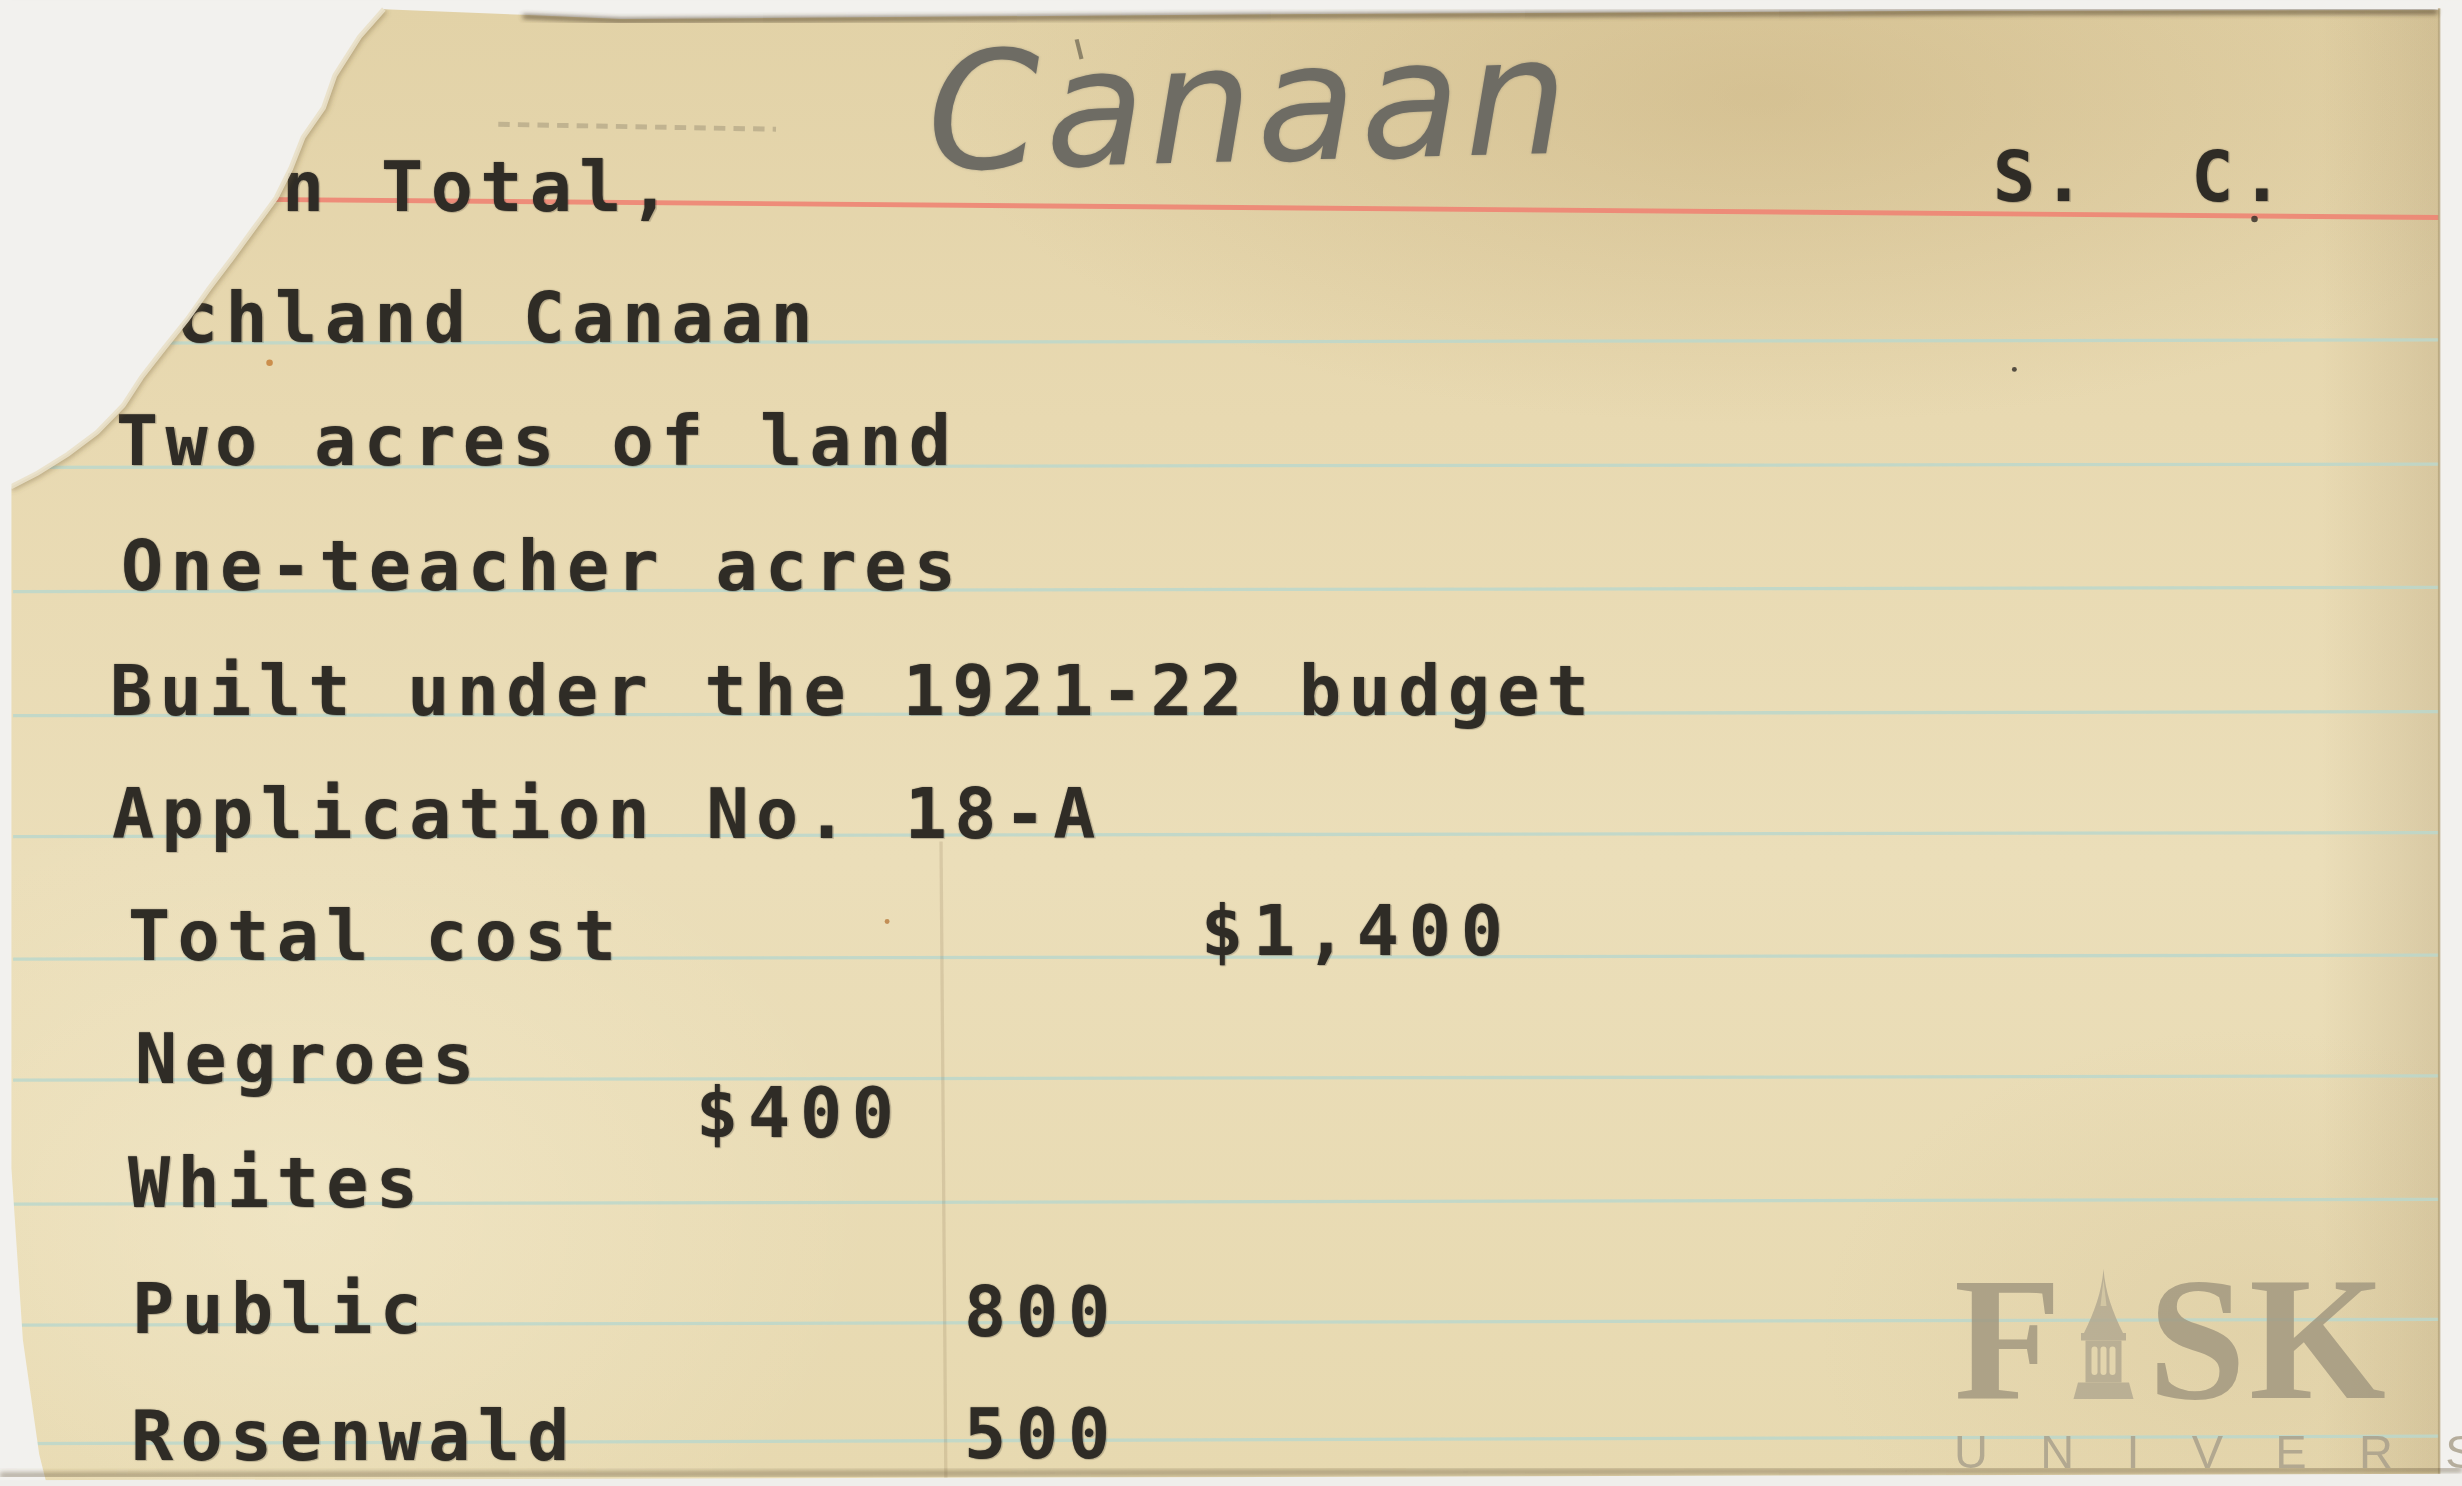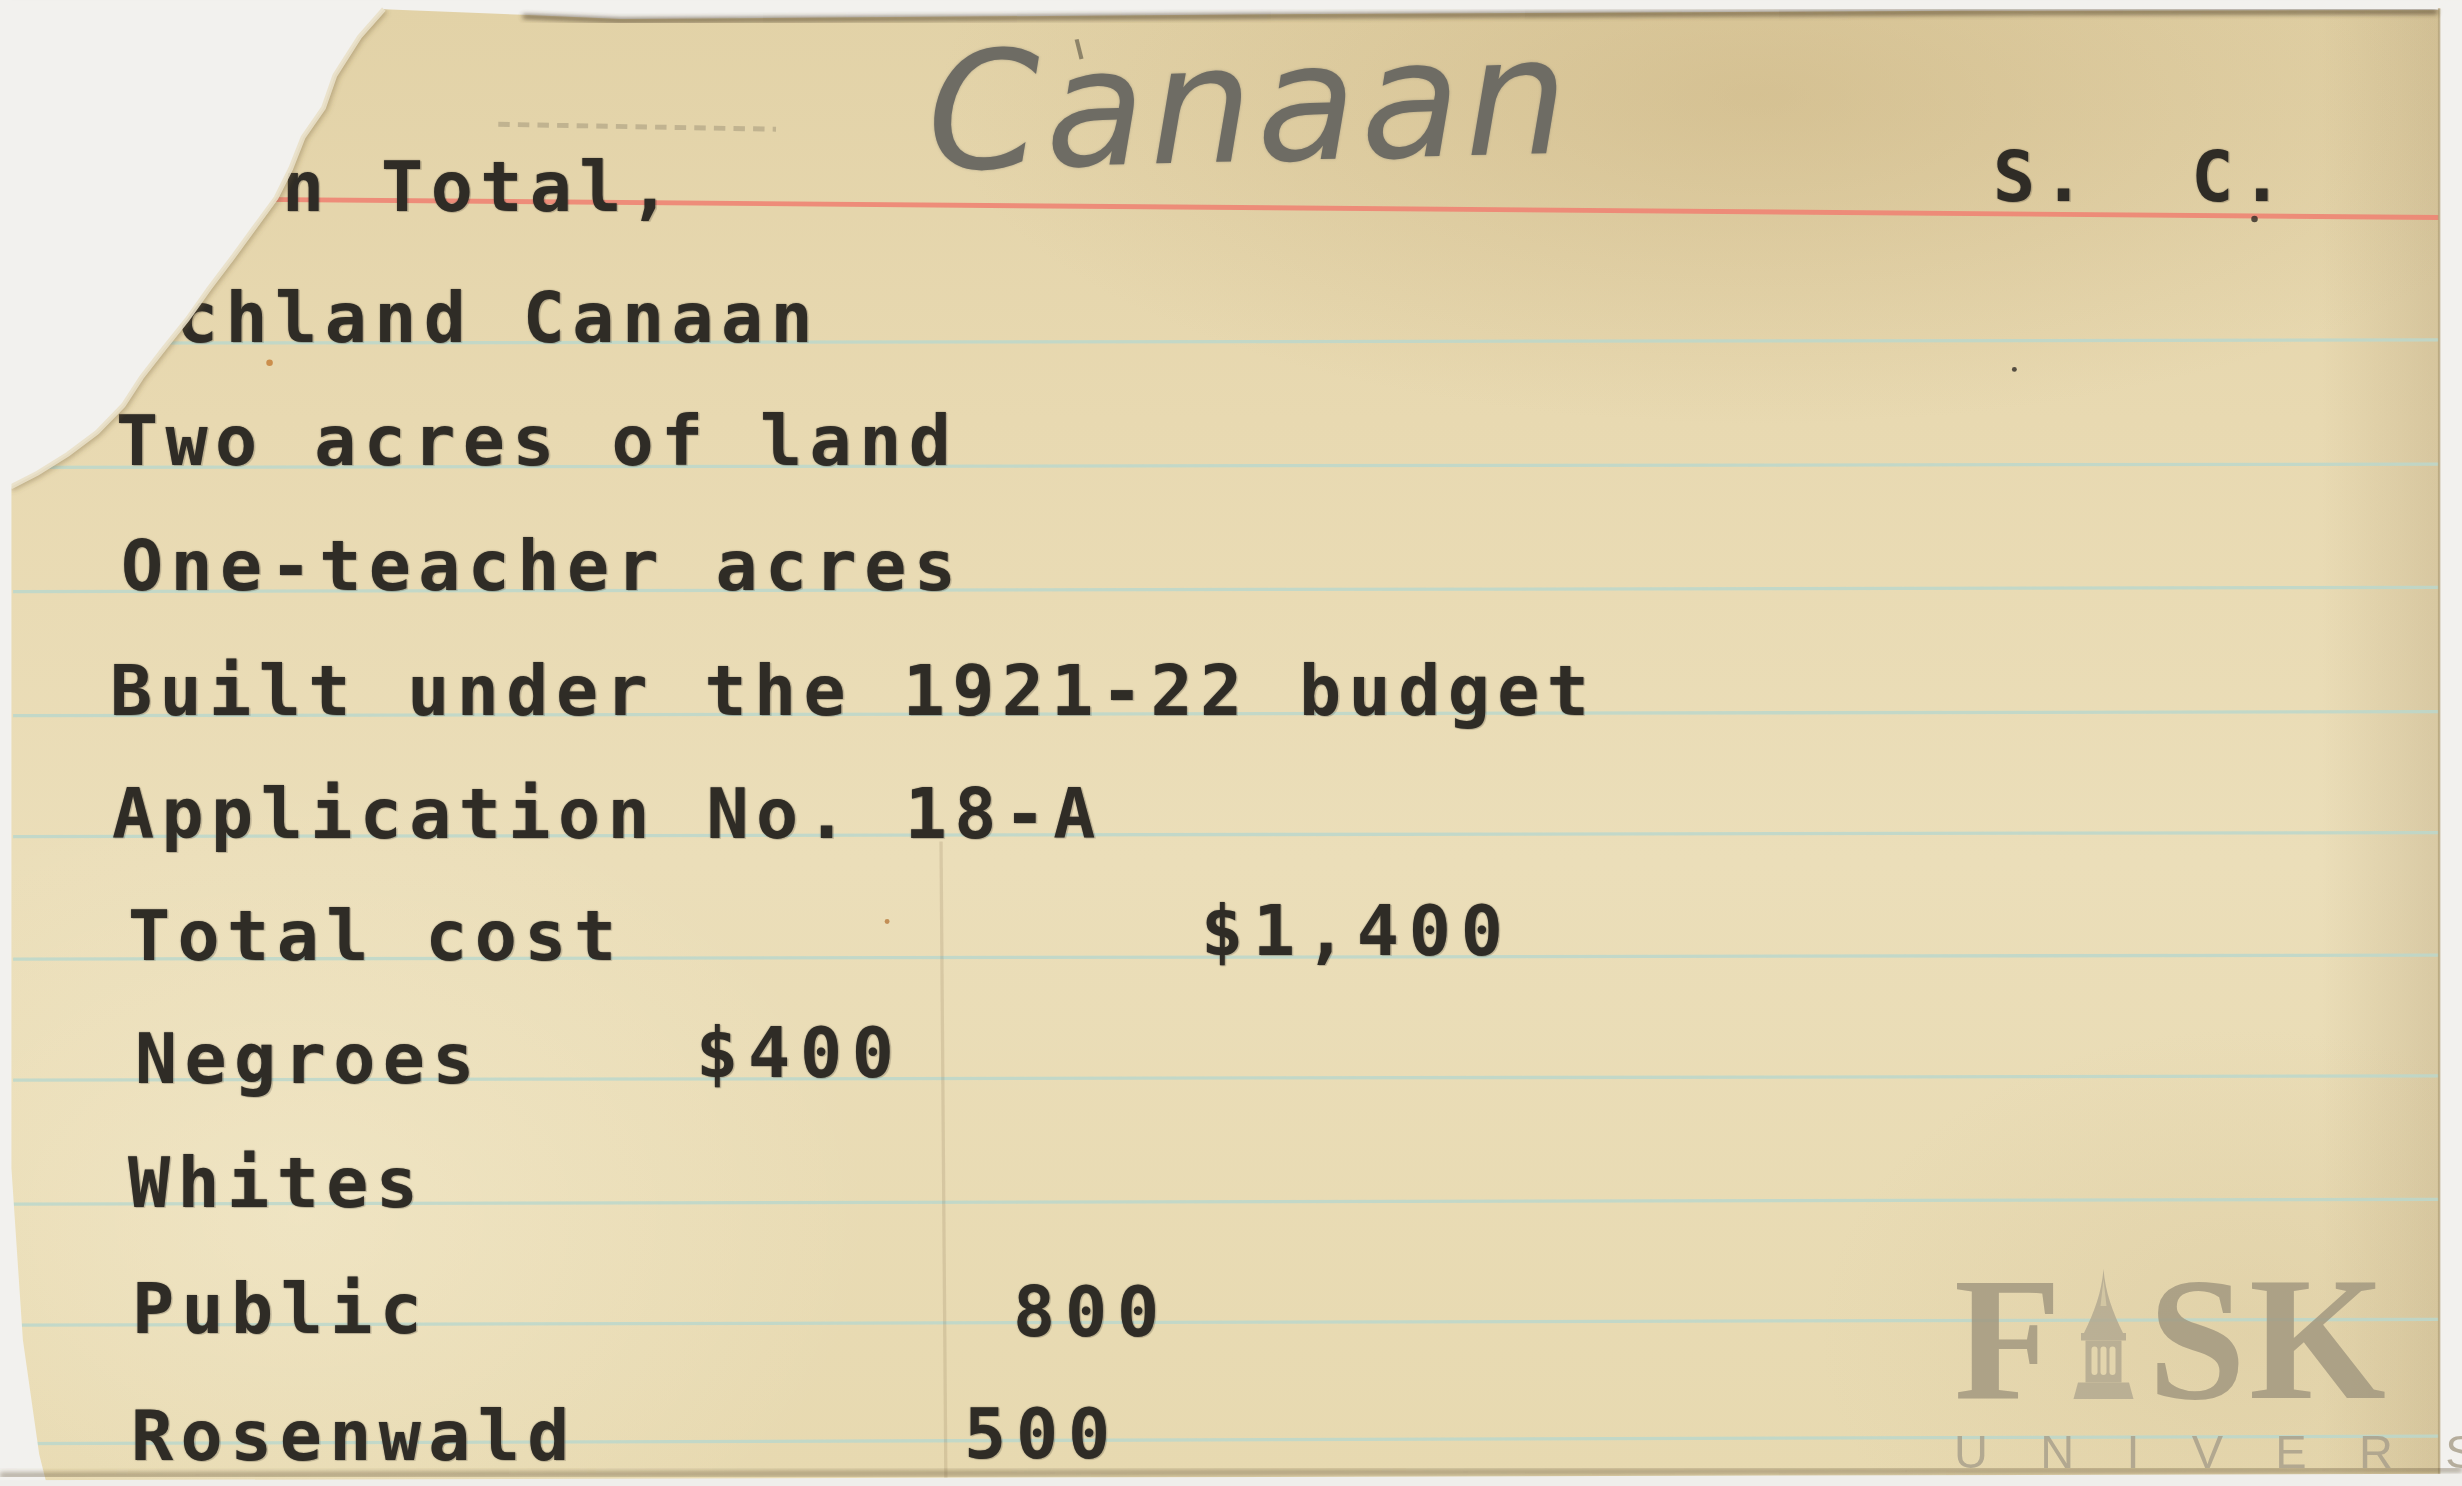--- a/index.html
+++ b/index.html
@@ -90,24 +90,24 @@
 <div class="pencil">Canaan</div>
 
 <div class="typed" style="left:176px;top:283px">chland Canaan</div>
 <div class="typed" style="left:116px;top:406px">Two acres of land</div>
 <div class="typed" style="left:121px;top:531px">One-teacher acres</div>
 <div class="typed" style="left:110px;top:656px">Built under the 1921-22 budget</div>
 <div class="typed" style="left:112px;top:779px">Application No. 18-A</div>
 <div class="typed" style="left:128px;top:901px">Total cost</div>
 <div class="typed value" style="left:1201px;top:896px">$1,400</div>
 <div class="typed" style="left:135px;top:1024px">Negroes</div>
-<div class="typed value" style="left:696px;top:1018px">$400</div>
+<div class="typed value" style="left:696px;top:1078px">$400</div>
 <div class="typed" style="left:128px;top:1148px">Whites</div>
 <div class="typed" style="left:132px;top:1274px">Public</div>
-<div class="typed value" style="left:1013px;top:1277px">800</div>
+<div class="typed value" style="left:964px;top:1277px">800</div>
 <div class="typed" style="left:131px;top:1401px">Rosenwald</div>
 <div class="typed value" style="left:964px;top:1399px">500</div>
 
 <svg class="layer" width="2462" height="1487" viewBox="0 0 3014 1820">
   <defs>
     <filter id="soft" x="-20%" y="-20%" width="140%" height="140%">
       <feGaussianBlur stdDeviation="3.5"></feGaussianBlur>
     </filter>
   </defs>
 

